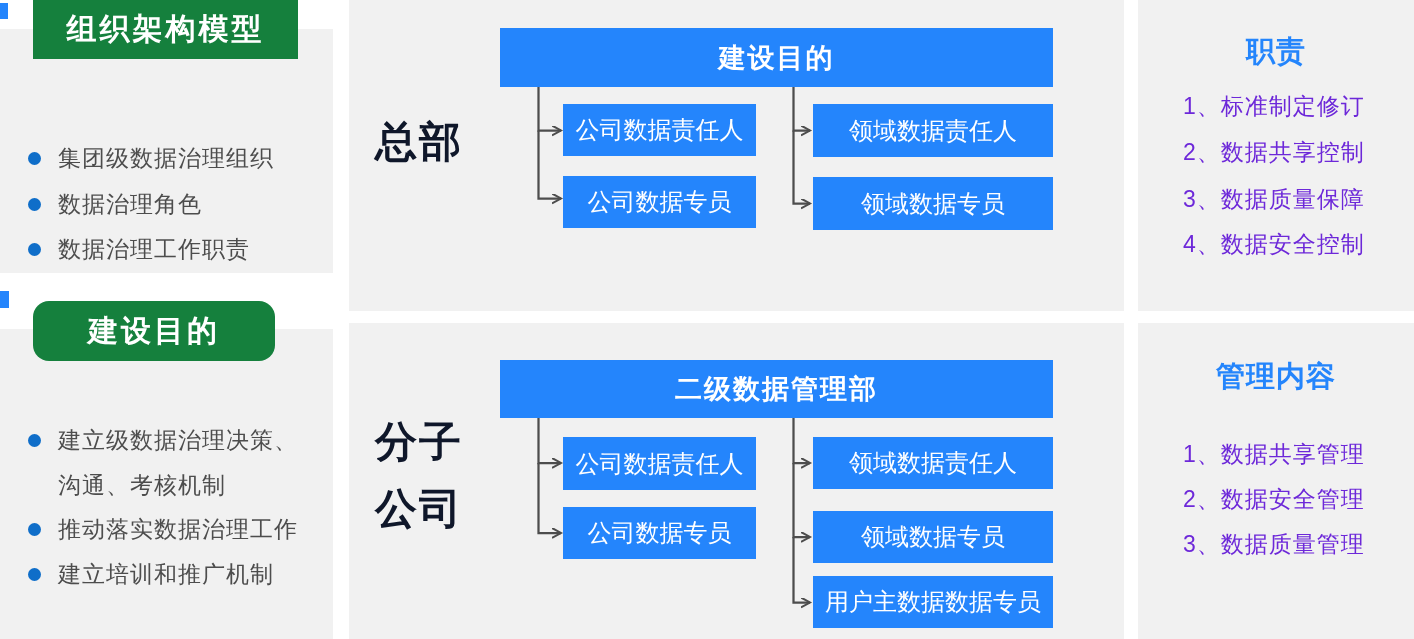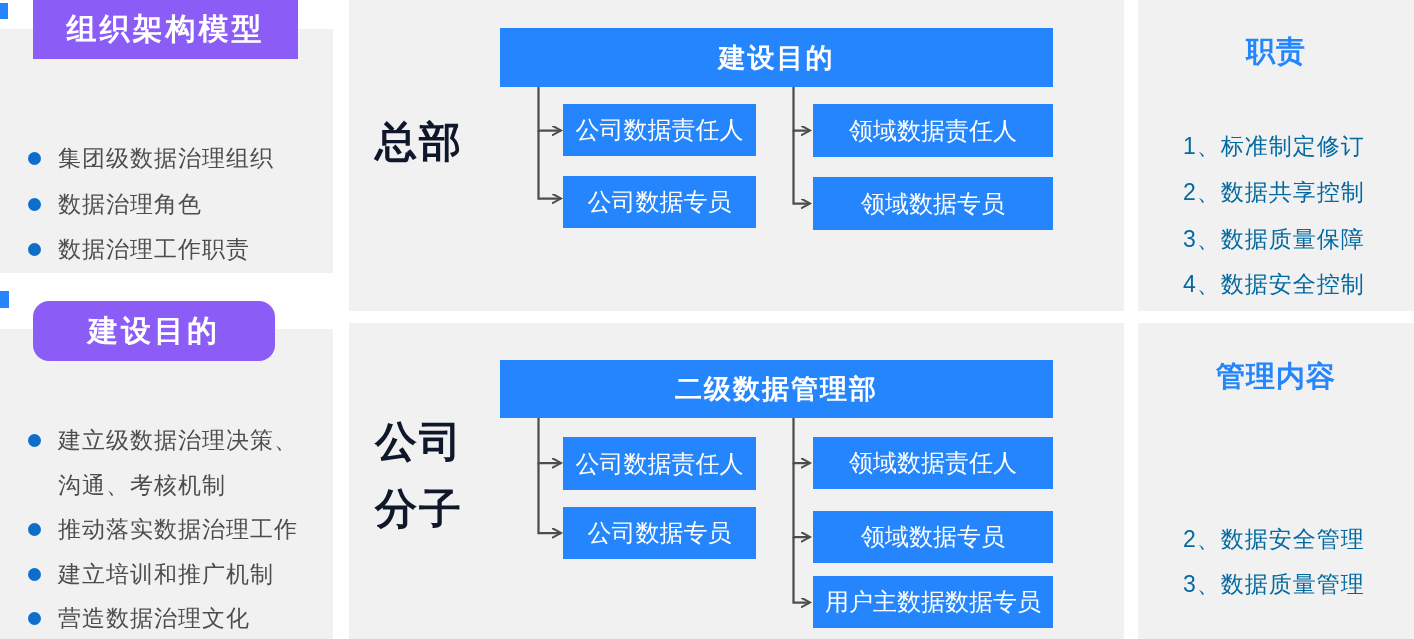--- a/index.html
+++ b/index.html
@@ -11,21 +11,21 @@
   .gpanel{position:absolute;background:#F1F1F1;}
   .lp-gray1{left:0;top:29px;width:333px;height:244px;}
   .lp-gray2{left:0;top:329px;width:333px;height:310px;}
   .mid-top{left:349px;top:0;width:775px;height:311px;}
   .mid-bottom{left:349px;top:323px;width:775px;height:316px;}
   .rp-top{left:1138px;top:0;width:276px;height:311px;}
   .rp-bottom{left:1138px;top:323px;width:276px;height:316px;}
 
   
   .blue-header{
-    position:absolute;background:#8b5cf6;color:#ffffff;font-weight:bold;
+    position:absolute;background:#15803d;color:#ffffff;font-weight:bold;
     display:flex;align-items:center;justify-content:center;
     font-size:30px;letter-spacing:3px;
   }
   .h1{left:33px;top:0;width:265px;height:59px;}
   .h2{left:33px;top:301px;width:242px;height:60px;border-radius:16px;}
   .accent-sliver{position:absolute;background:#2485FC;}
   .s1{left:0;top:3px;width:8px;height:16px;}
   .s2{left:0;top:291px;width:9px;height:17px;}
 
   
@@ -50,21 +50,21 @@
   .node.root{font-weight:bold;font-size:27px;letter-spacing:2px;}
   .connectors{position:absolute;left:0;top:0;}
 
   
   .rp-title{
     position:absolute;left:0;width:100%;text-align:center;
     color:#2485FC;font-weight:bold;font-size:29px;letter-spacing:1px;
   }
   .num-row{
     position:absolute;left:45px;height:24px;line-height:24px;
-    font-size:23px;color:#0369a1;letter-spacing:1px;white-space:nowrap;margin-top:40px;
+    font-size:23px;color:#6d28d9;letter-spacing:1px;white-space:nowrap;
   }
 </style>
 </head>
 <body>
 
 <div class="canvas">
 
   <svg width="0" height="0" style="position:absolute">
     <defs>
       <marker id="ah" markerUnits="userSpaceOnUse" markerWidth="14" markerHeight="14" refX="9" refY="5" orient="auto">
@@ -107,24 +107,20 @@
     <span>沟通、考核机制</span>
   </div>
   <div class="li-row" style="top:487px">
     <span class="dot"></span>
     <span>推动落实数据治理工作</span>
   </div>
   <div class="li-row" style="top:532px">
     <span class="dot"></span>
     <span>建立培训和推广机制</span>
   </div>
-  <div class="li-row" style="top:576px">
-    <span class="dot"></span>
-    <span>营造数据治理文化</span>
-  </div>
 
   <div class="gpanel mid-top">
     <svg class="connectors" width="775" height="311">
       <path d="M189.5,87 V130.5 H212" fill="none" stroke="#4D4D4D" stroke-width="2.25" marker-end="url(#ah)"></path>
       <path d="M189.5,130.5 V198.5 H212" fill="none" stroke="#4D4D4D" stroke-width="2.25" marker-end="url(#ah)"></path>
       <path d="M444.5,87 V130.5 H461" fill="none" stroke="#4D4D4D" stroke-width="2.25" marker-end="url(#ah)"></path>
       <path d="M444.5,130.5 V203.5 H461" fill="none" stroke="#4D4D4D" stroke-width="2.25" marker-end="url(#ah)"></path>
     </svg>
     <div class="side-label" style="left:26px;top:118px">总部</div>
     <div class="node root" style="left:151px;top:28px;width:553px;height:59px">建设目的</div>
@@ -136,38 +132,39 @@
 
   <div class="gpanel mid-bottom">
     <svg class="connectors" width="775" height="316">
       <path d="M189.5,95 V140 H212" fill="none" stroke="#4D4D4D" stroke-width="2.25" marker-end="url(#ah)"></path>
       <path d="M189.5,140 V210 H212" fill="none" stroke="#4D4D4D" stroke-width="2.25" marker-end="url(#ah)"></path>
       <path d="M444.5,95 V140 H461" fill="none" stroke="#4D4D4D" stroke-width="2.25" marker-end="url(#ah)"></path>
       <path d="M444.5,140 V214 H461" fill="none" stroke="#4D4D4D" stroke-width="2.25" marker-end="url(#ah)"></path>
       <path d="M444.5,214 V279.5 H461" fill="none" stroke="#4D4D4D" stroke-width="2.25" marker-end="url(#ah)"></path>
     </svg>
     <div class="side-label two-line" style="left:26px;top:85px">
+      <span style="display:block">分子</span>
       <span style="display:block">公司</span>
-      <span style="display:block">分子</span>
     </div>
     <div class="node root" style="left:151px;top:37px;width:553px;height:58px">二级数据管理部</div>
     <div class="node" style="left:214px;top:114px;width:193px;height:53px">公司数据责任人</div>
     <div class="node" style="left:214px;top:184px;width:193px;height:52px">公司数据专员</div>
     <div class="node" style="left:464px;top:114px;width:240px;height:52px">领域数据责任人</div>
     <div class="node" style="left:464px;top:188px;width:240px;height:52px">领域数据专员</div>
     <div class="node" style="left:464px;top:253px;width:240px;height:52px">用户主数据数据专员</div>
   </div>
 
   <div class="gpanel rp-top">
     <div class="rp-title" style="top:32px">职责</div>
     <div class="num-row" style="top:94px">1、标准制定修订</div>
     <div class="num-row" style="top:140px">2、数据共享控制</div>
     <div class="num-row" style="top:187px">3、数据质量保障</div>
     <div class="num-row" style="top:232px">4、数据安全控制</div>
   </div>
 
   <div class="gpanel rp-bottom">
     <div class="rp-title" style="top:34px">管理内容</div>
+    <div class="num-row" style="top:119px">1、数据共享管理</div>
     <div class="num-row" style="top:164px">2、数据安全管理</div>
     <div class="num-row" style="top:209px">3、数据质量管理</div>
   </div>
 
 </div>
 
 </body></html>

